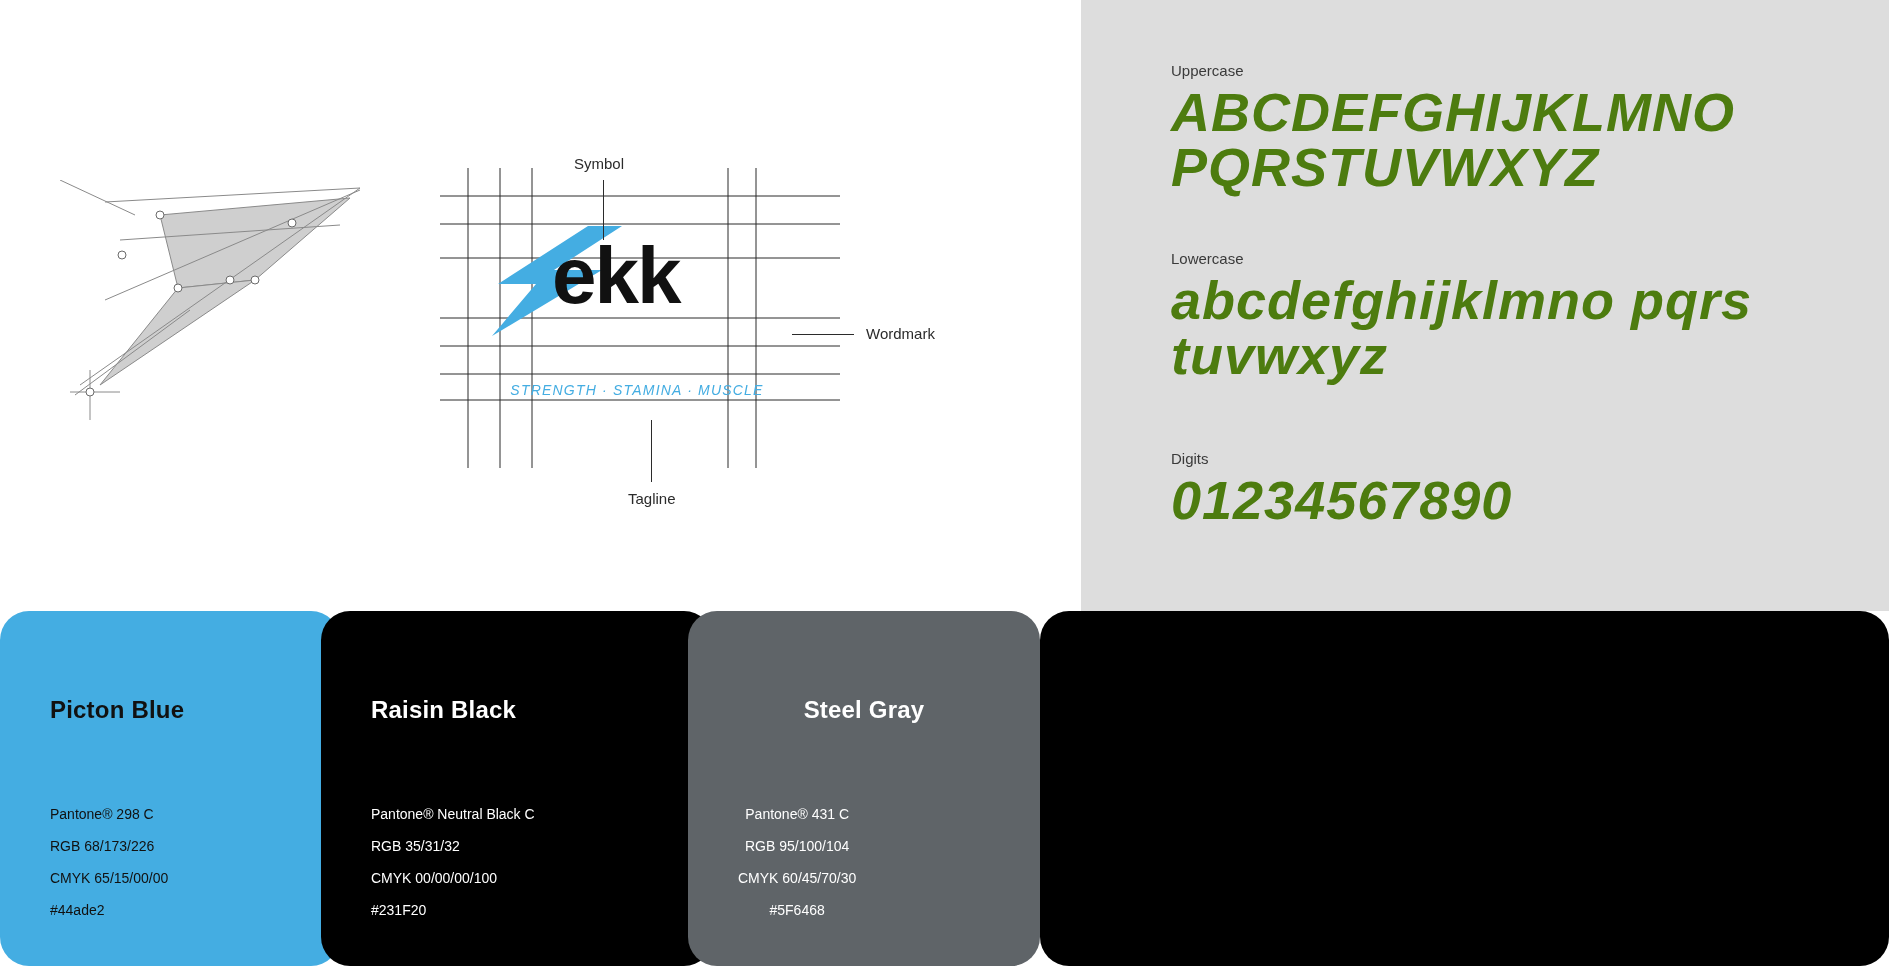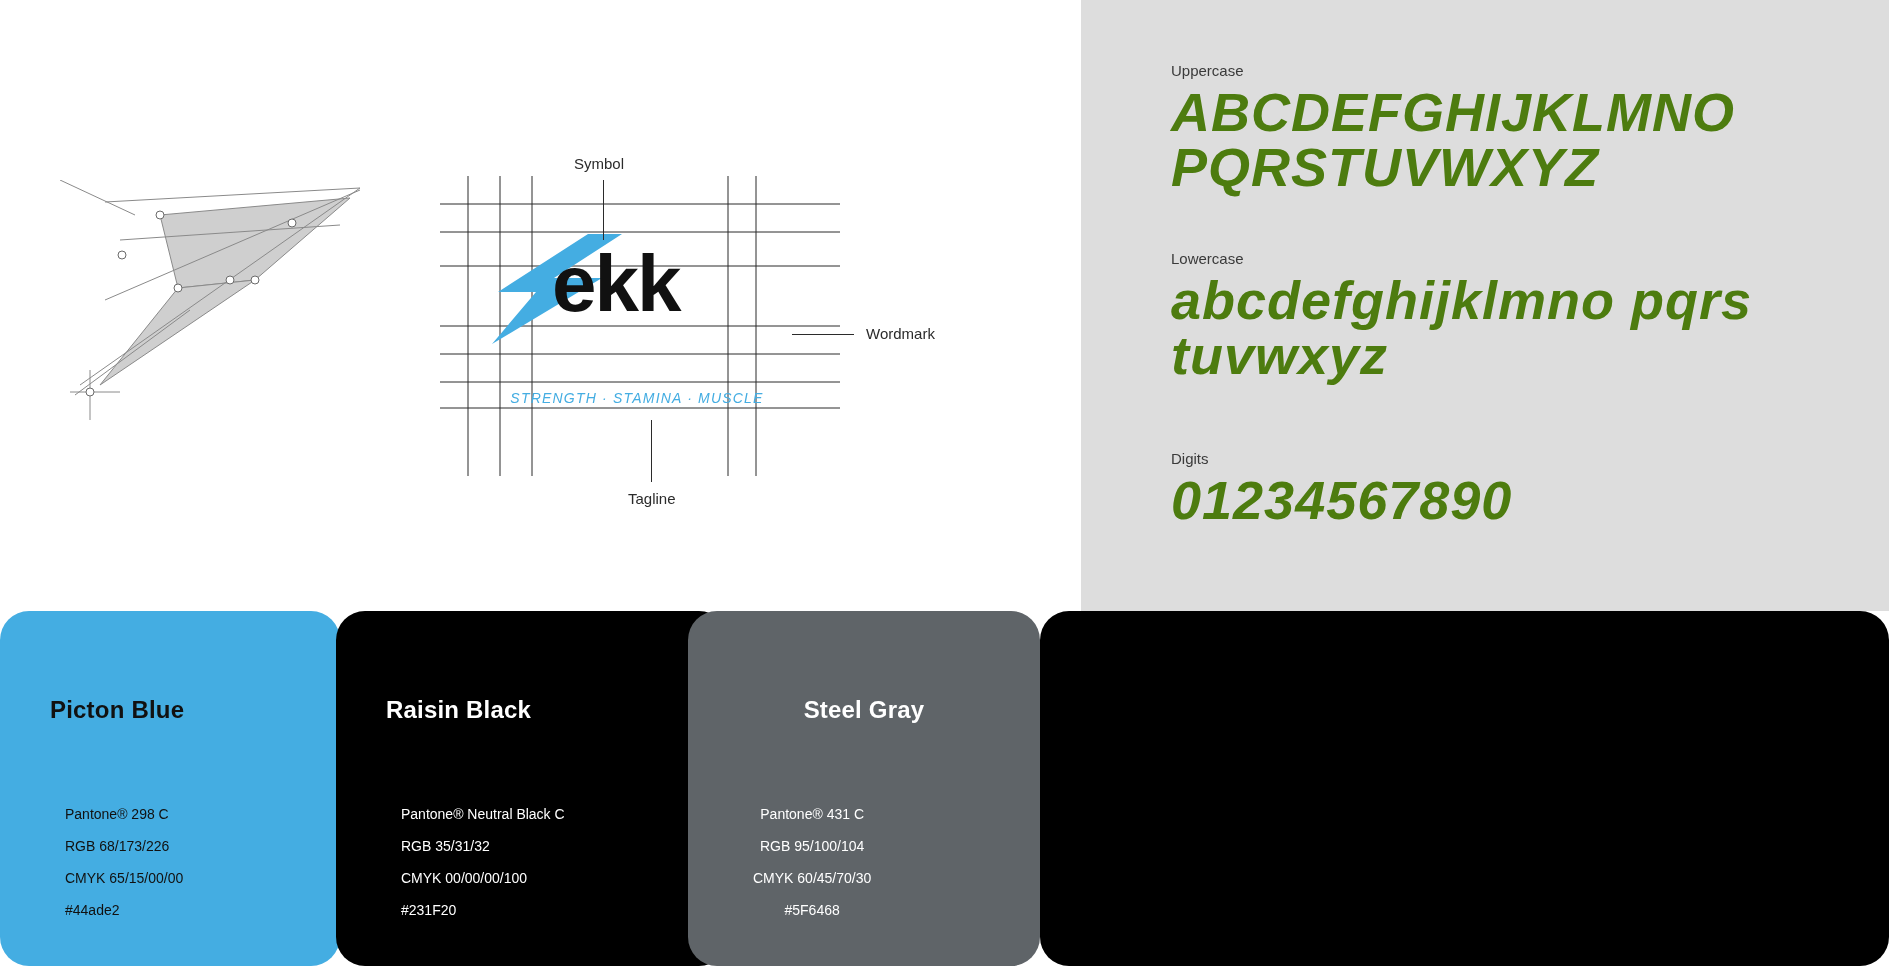--- a/index.html
+++ b/index.html
@@ -12,21 +12,21 @@
   .page { position:relative; width:1889px; height:966px; }
 
   
   .panel-logo {
     position:absolute; left:0; top:0; width:1040px; height:611px;
     background:#ffffff;
   }
 
   .construction-wrap { position:absolute; left:60px; top:180px; width:360px; height:260px; }
 
-  .logo-wrap { position:absolute; left:440px; top:176px; width:400px; height:300px; }
+  .logo-wrap { position:absolute; left:440px; top:168px; width:400px; height:300px; }
 
   .grid-lines { position:absolute; left:0; top:0; width:100%; height:100%; }
 
   .logo-core {
     position:absolute; left:52px; top:48px; width:292px; height:180px;
   }
   .bolt-and-word { position:relative; height:118px; }
   .bolt {
     position:absolute; left:0; top:10px; width:130px; height:110px;
   }
@@ -86,32 +86,32 @@
   .specimen-lower { font-size:54px; width:760px; }
   .specimen-digits { font-size:54px; width:760px; }
 
   
   .swatch {
     position:absolute; top:611px; height:355px;
     padding:85px 50px 0 50px;
     border-radius:29px;
   }
   .sw-blue  { left:0px;    width:340px; background:#44ade2; }
-  .sw-black { left:336px;  width:392px; background:#000000; }
+  .sw-black { left:321px;  width:392px; background:#000000; }
   .sw-gray  { left:688px;  width:352px; background:#5f6468;text-align:center; }
   .sw-dark  { left:1040px; width:849px; background:#000000; }
 
   .sw-name {
     font-size:24px; font-weight:bold; letter-spacing:0.2px;
     font-family:"Liberation Sans", sans-serif;
   }
   .sw-name.on-blue { color:#111111; }
   .sw-name.on-dark { color:#ffffff; }
   .sw-specs { position:absolute; left:50px; bottom:40px; }
-  .sw-spec-line { font-size:14px; line-height:32px; font-family:"Liberation Sans", sans-serif;margin-left:15px; }
+  .sw-spec-line { font-size:14px; line-height:32px; font-family:"Liberation Sans", sans-serif; }
   .sw-specs.on-blue .sw-spec-line { color:#111111; }
   .sw-specs.on-dark .sw-spec-line { color:#ffffff; }
 </style>
 </head>
 <body>
 
 <div class="page">
 
   <div class="panel-logo">
 

